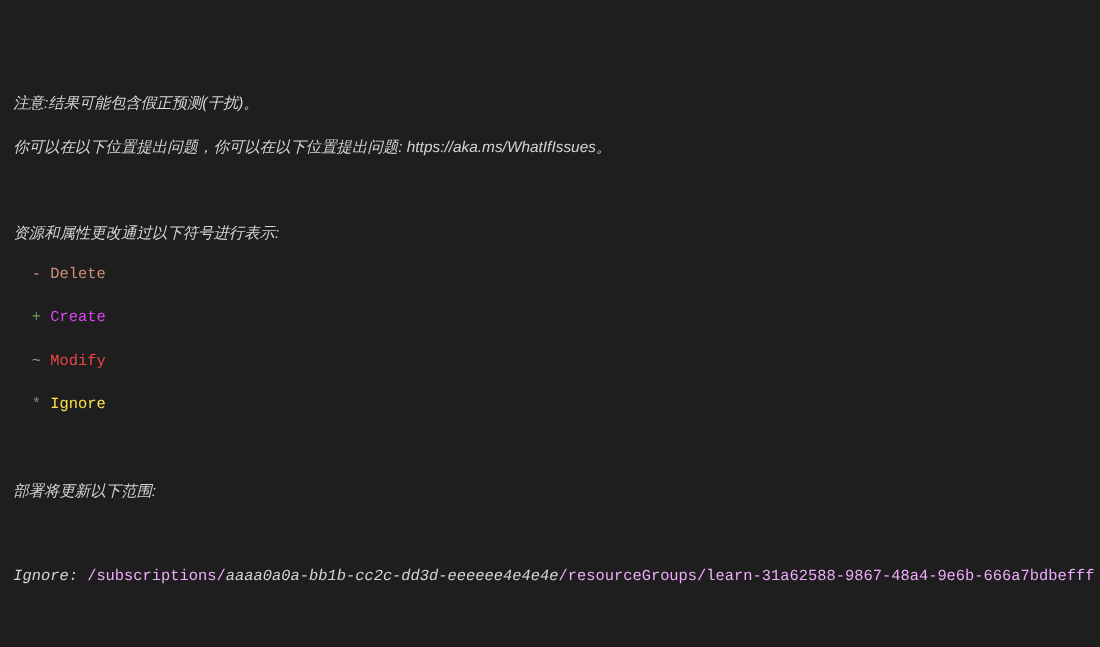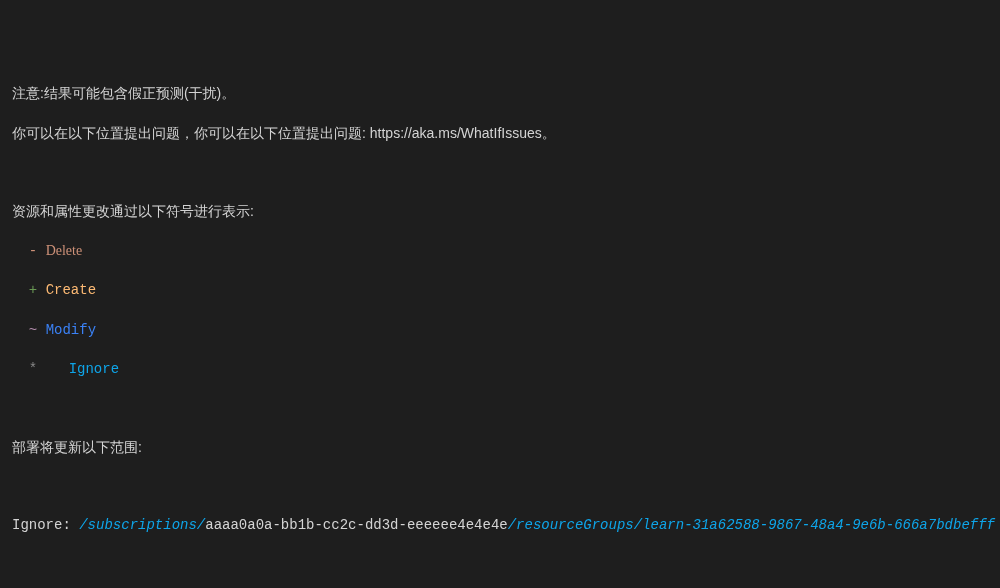--- a/index.html
+++ b/index.html
@@ -9,26 +9,26 @@
       font-family: Consolas, "Courier New", monospace;
       font-size: 14px;
       line-height: 1.4;
       padding: 6px 12px;
       width: 1000px;
       height: 588px;
       white-space: pre;
       overflow: hidden;
     }
     .sans { font-family: "Microsoft YaHei", "PingFang SC", Arial, sans-serif; white-space: normal; }
-    .orange { color: #ce9178; font-family: Liberation Serif, serif; }
-    .green  { color: #fdba74; text-align: center; }
-    .purple { color: #3b82f6; }
-    .gray   { color: #0ea5e9; margin-left: 23px; }
-    .white  { color: #d4d4d4; }
-    .teal   { color: #0ea5e9; font-style: italic; }
+    .orange { color: #ce9178; }
+    .green  { color: #d946ef; text-align: center; }
+    .purple { color: #ef4444; }
+    .gray   { color: #fde047; }
+    .white  { color: #d4d4d4; font-style: italic; }
+    .teal   { color: #f0abfc; }
     .dash   { color: #ce9178; }
     .plus   { color: #6a9955; }
     .tilde  { color: #b48ead; }
     .star   { color: #888888; }
     .line   { display: block; }
   </style>
 </head>
 <body>
 
 

